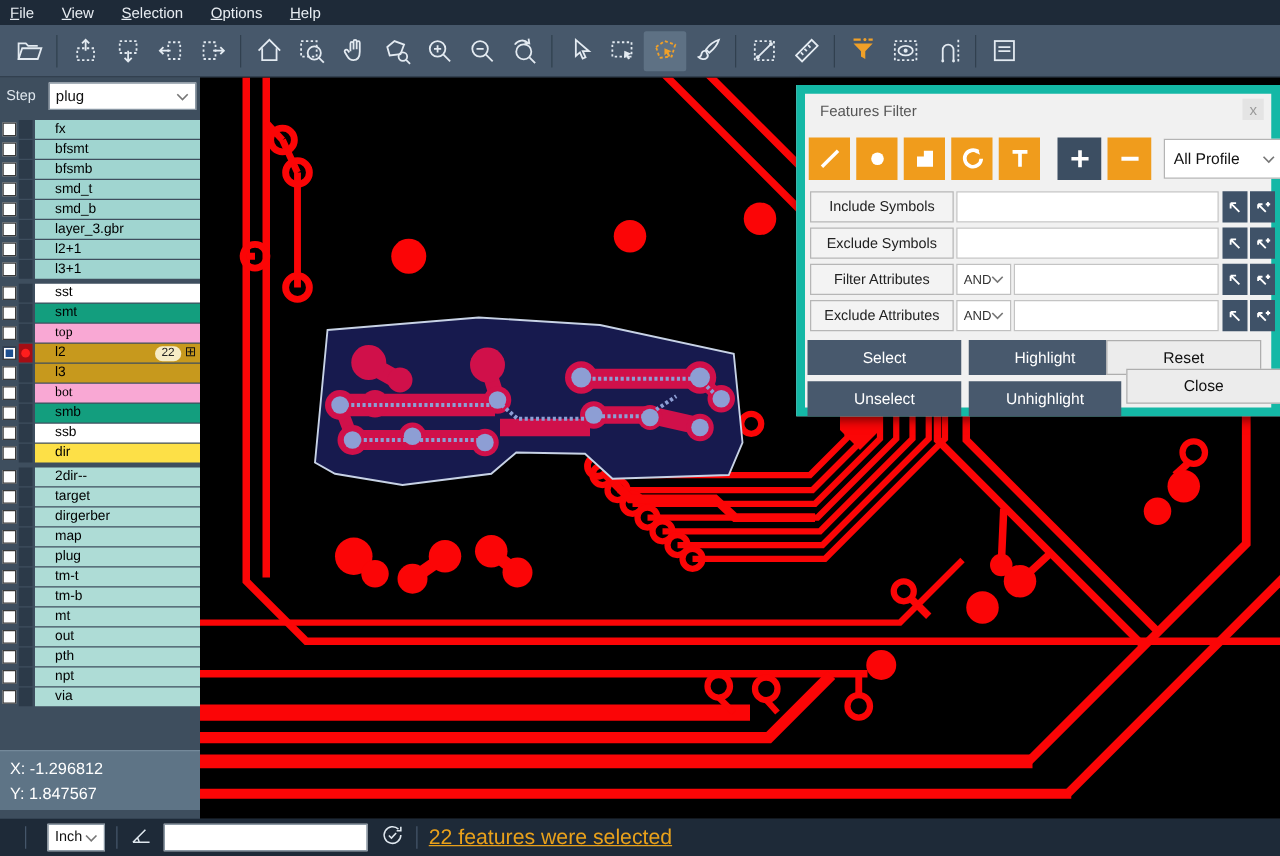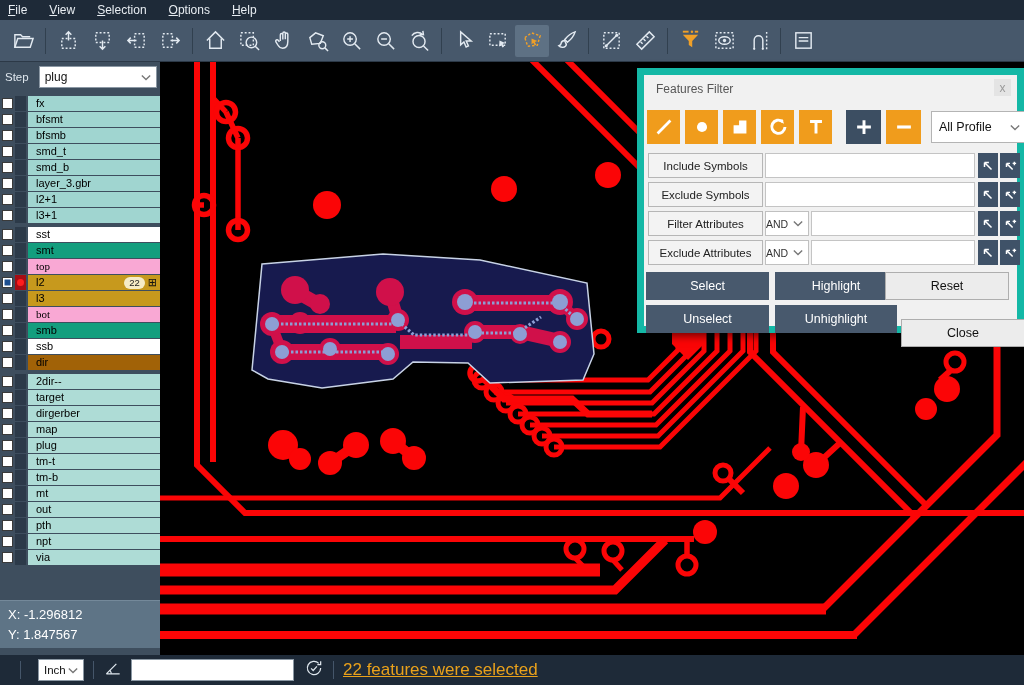--- a/index.html
+++ b/index.html
@@ -34,33 +34,33 @@
   .chev { width:10px; height:7px; margin-right:5px; flex:none; }
   .chev polyline { fill:none; stroke:#777; stroke-width:1.6; }
   .lgroup { margin-top:4px; }
   .lrow { display:flex; align-items:center; height:15px; margin-bottom:1px; padding-left:2px; gap:2px; }
   .cb { width:11px; height:11px; background:#fff; border:1px solid #3a3a3a; flex:none; }
   .cb.checked { background:#1d4f90; box-shadow:inset 0 0 0 1.5px #fff; }
   .ind { width:11px; height:15px; background:#2c3a49; flex:none;
          display:flex; align-items:center; justify-content:center; }
   .ind.active { background:#a50d14; }
   .ind.active .dot { width:7px; height:7px; border-radius:50%; background:#ff1d1d; }
-  .lbl { flex:1; height:15px; line-height:15px; font-size:11px; color:#000; padding-left:8px;
+  .lbl { flex:1; height:15px; line-height:15px; font-size:11px; color:#000; padding-left:16px;
          display:flex; align-items:center; }
   .lbl .txt { flex:1; }
   .badge { background:#f6ecc6; color:#222; border-radius:7px; font-size:9.5px;
            padding:0 5px; height:12px; line-height:12px; margin-right:3px; }
   .gridicon { font-size:11px; color:#111; margin-right:3px; line-height:11px; }
   .c-teal  { background:#a0d5d0; }
   .c-teal2 { background:#aedcd6; }
   .c-white { background:#ffffff; }
   .c-green { background:#139e7e; }
   .c-amber { background:#f9a8d4;font-family:Liberation Serif, serif; }
   .c-gold  { background:#c7991d; }
-  .c-gray  { background:#a16207; }
+  .c-gray  { background:#fde047; }
   .coords { position:absolute; left:0; bottom:7px; width:160px; height:48px;
             background:#5e7486; border-top:1px solid #74899a; color:#fff;
             font-size:13px; padding:4px 0 0 8px; line-height:20px; }
 
   
   .canvas { position:absolute; left:160px; top:62px; width:864px; height:593px;
             background:#000; overflow:hidden; }
 
   
   .dialog { position:absolute; left:637px; top:68px; width:387px; height:265px;
@@ -75,21 +75,21 @@
   .typebtn.dark { background:#3c4e62; }
   .profile { position:absolute; left:287px; top:36px; width:95px; height:32px; background:#fff;
              border:1px solid #b4b4b4; display:flex; align-items:center; justify-content:space-between;
              font-size:12.5px; color:#111; padding-left:7px; }
   .frow-label { position:absolute; left:4px; width:115px; height:25px; background:#f3f3f3;
                 border:1px solid #b6b6b6; display:flex; align-items:center; justify-content:center;
                 color:#222; }
   .frow-input { position:absolute; height:25px; background:#fff; border:1px solid #c4c4c4;
                 font-size:11.5px; padding:0 4px; font-family:"Liberation Sans",sans-serif; }
   .combo { position:absolute; width:44px; height:25px; background:#fff; border:1px solid #c0c0c0;
-           display:flex; align-items:center; justify-content:space-between; 
+           display:flex; align-items:center; justify-content:space-between; padding-left:5px;
            font-size:10.5px; color:#333; }
   .arrbtn { position:absolute; width:20px; height:25px; background:#3f5268;
             display:flex; align-items:center; justify-content:center; }
   .arrbtn svg { width:14px; height:14px; stroke:#fff; fill:none; stroke-width:1.7; }
   .act { position:absolute; height:28px; display:flex; align-items:center; justify-content:center;
          font-size:12.5px; }
   .act.dark { background:#48596d; color:#fff; }
   .act.light { background:#ececec; border:1px solid #aeaeae; color:#111; }
 
   
@@ -740,21 +740,21 @@
         <svg viewBox="0 0 16 16">
           <path d="M11 12L4 5M4 5h4M4 5v4M11 5h4M13 3v4"></path>
         </svg>
       </div>
 
     <div class="act dark" style="left:2px;top:197px;width:123px">Select</div>
     <div class="act dark" style="left:131px;top:197px;width:122px">Highlight</div>
     <div class="act light" style="left:241px;top:197px;width:124px">Reset</div>
     <div class="act dark" style="left:2px;top:230px;width:123px">Unselect</div>
     <div class="act dark" style="left:131px;top:230px;width:122px">Unhighlight</div>
-    <div class="act light" style="left:257px;top:244px;width:124px">Close</div>
+    <div class="act light" style="left:257px;top:220px;width:124px">Close</div>
   </div>
 
   <div class="statusbar">
     <div class="sdiv" style="margin-left:20px"></div>
     <div class="unitsel" style="margin-left:8px">
       <span>Inch</span>
       <svg class="chev" viewBox="0 0 12 8">
           <polyline points="1,1.5 6,6.5 11,1.5"></polyline>
         </svg>
     </div>

